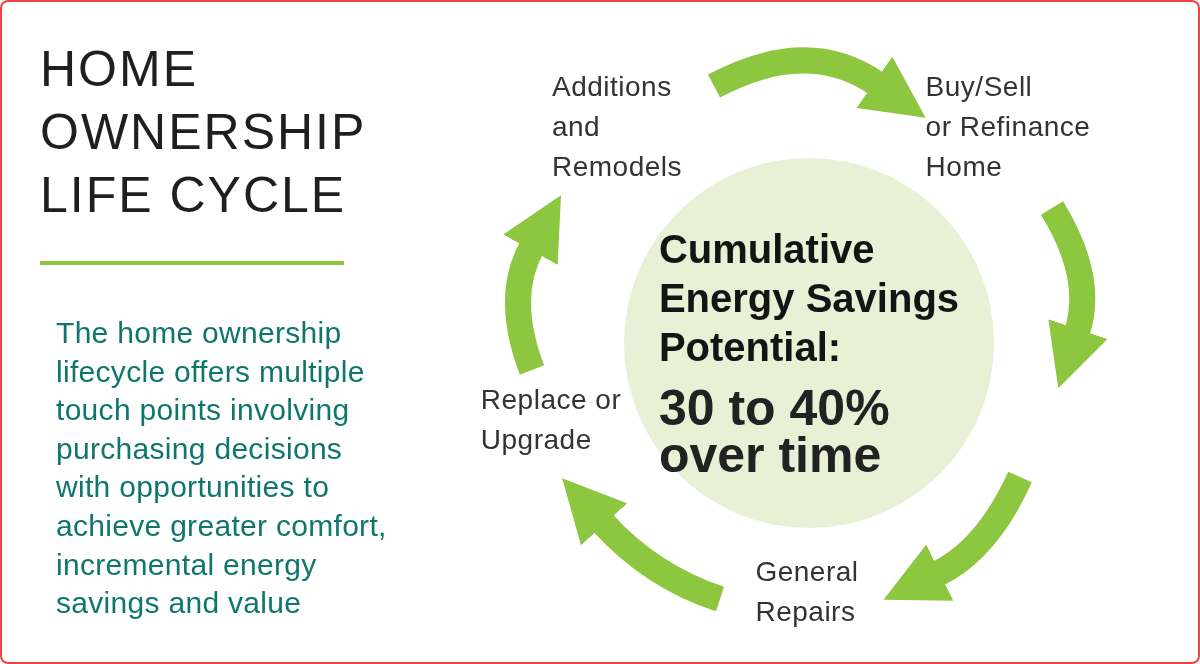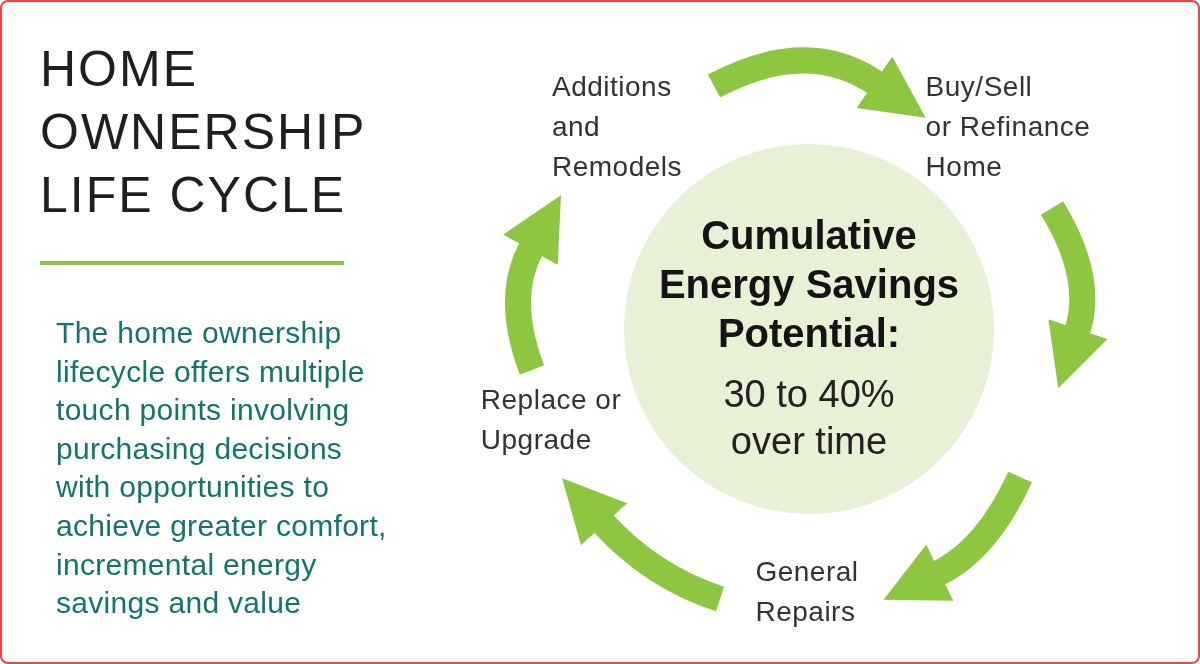--- a/index.html
+++ b/index.html
@@ -53,45 +53,45 @@
     width: 430px;
   }
 
   
   .cycle { position: absolute; left: 0; top: 0; width: 1200px; height: 664px; }
 
   .arrows-svg { position: absolute; left: 0; top: 0; }
 
   .center-circle {
     position: absolute;
-    left: 622px; top: 142px;
+    left: 622px; top: 156px;
     width: 370px; height: 370px;
     border-radius: 50%;
     background: #e8f0d6;
     display: flex;
     flex-direction: column;
     align-items: center;
     justify-content: center;
-    text-align: center;
+    text-align: left;
   }
   .center-inner { margin-top: 18px; }
 
   .center-heading {
     font-size: 40px;
     line-height: 49px;
     font-weight: 700;
     color: #141414;
     letter-spacing: 0;
   }
 
   .center-value {
     margin-top: 13px;
-    font-size: 38px;
+    font-size: 50px;
     line-height: 47px;
-    font-weight: 400;
+    font-weight: 700;
     color: #222;
   }
 
   .node {
     position: absolute;
     transform: translateX(-50%);
     width: max-content;
     font-size: 28px;
     line-height: 40px;
     font-weight: 300;

